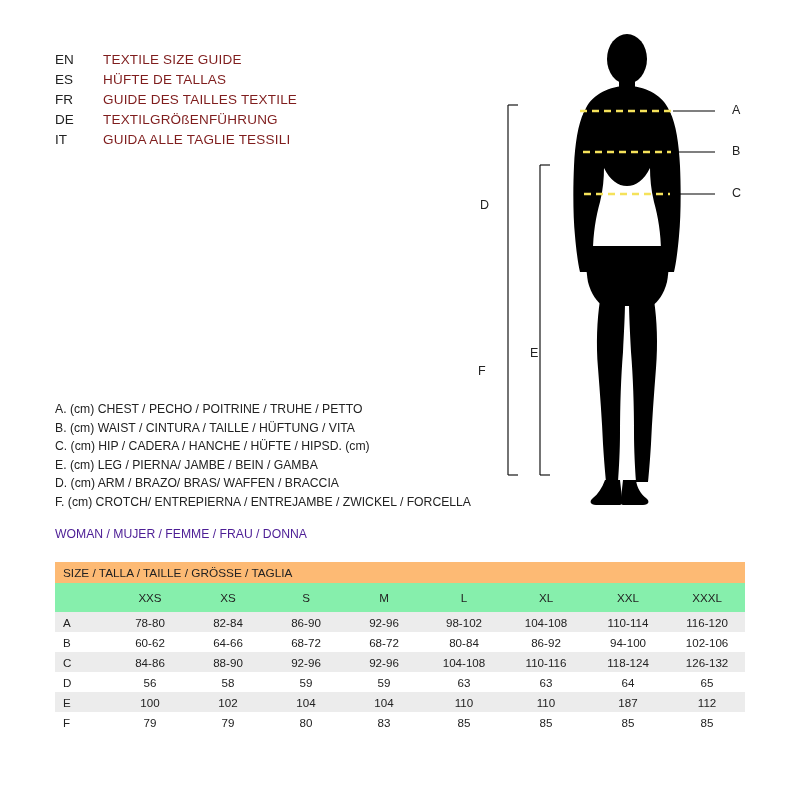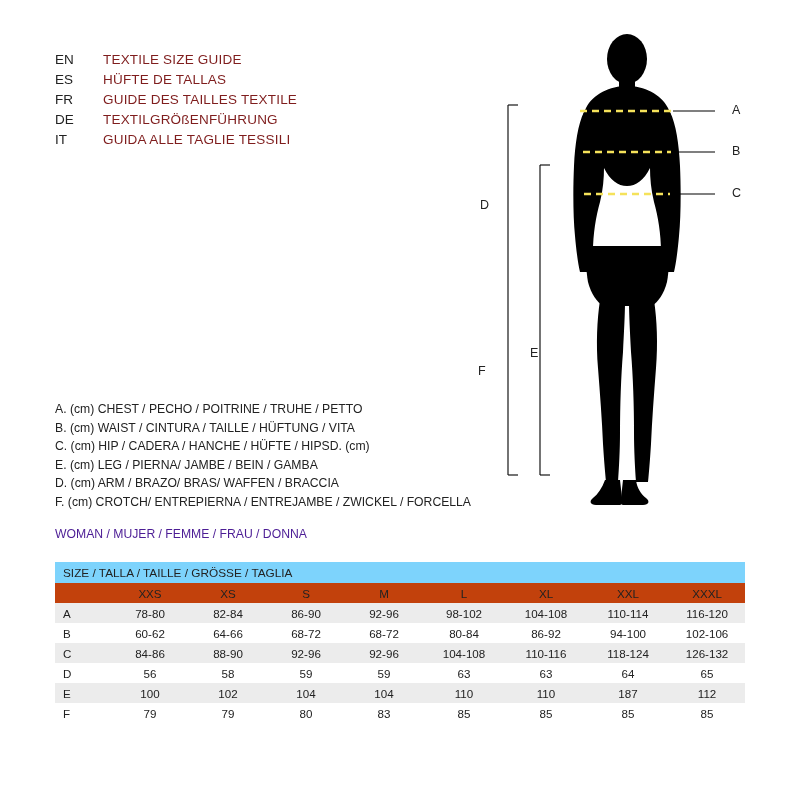--- a/index.html
+++ b/index.html
@@ -81,30 +81,30 @@
   }
   td, th {
     font-size: 11.6px;
     font-weight: normal;
     text-align: center;
     height: 20px;
     padding: 0;
     color: #222;
   }
   .row-head td {
-    background: #7dd3fc;
+    background: #fdba74;
     text-align: left;
     padding-left: 8px;
     height: 21px;
     font-size: 11.8px;
     margin-top: 39px;
   }
   .row-cols td {
-    background: #c2410c;
-    height: 20px;
+    background: #86efac;
+    height: 29px;
   }
   .row-alt td {
     background: #ececec;
   }
   .row-plain td {
     background: #ffffff;
   }
   .col-label {
     text-align: left !important;
     padding-left: 8px;

